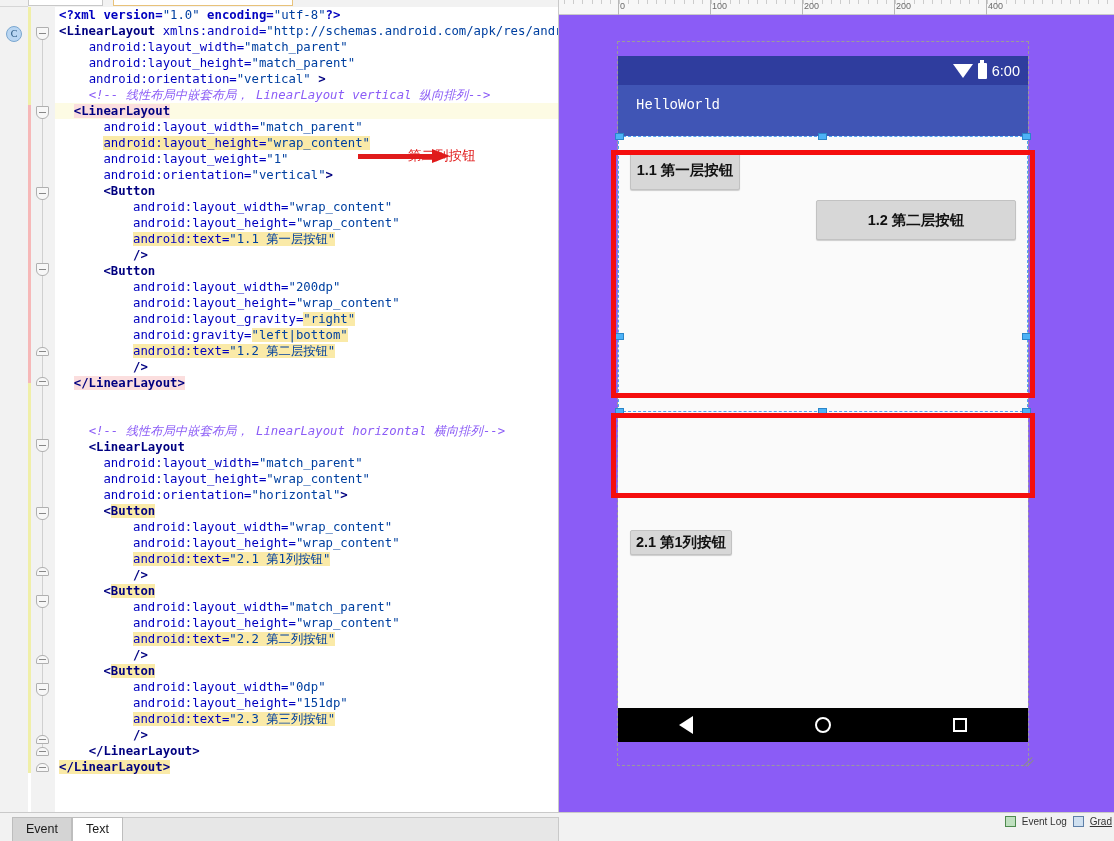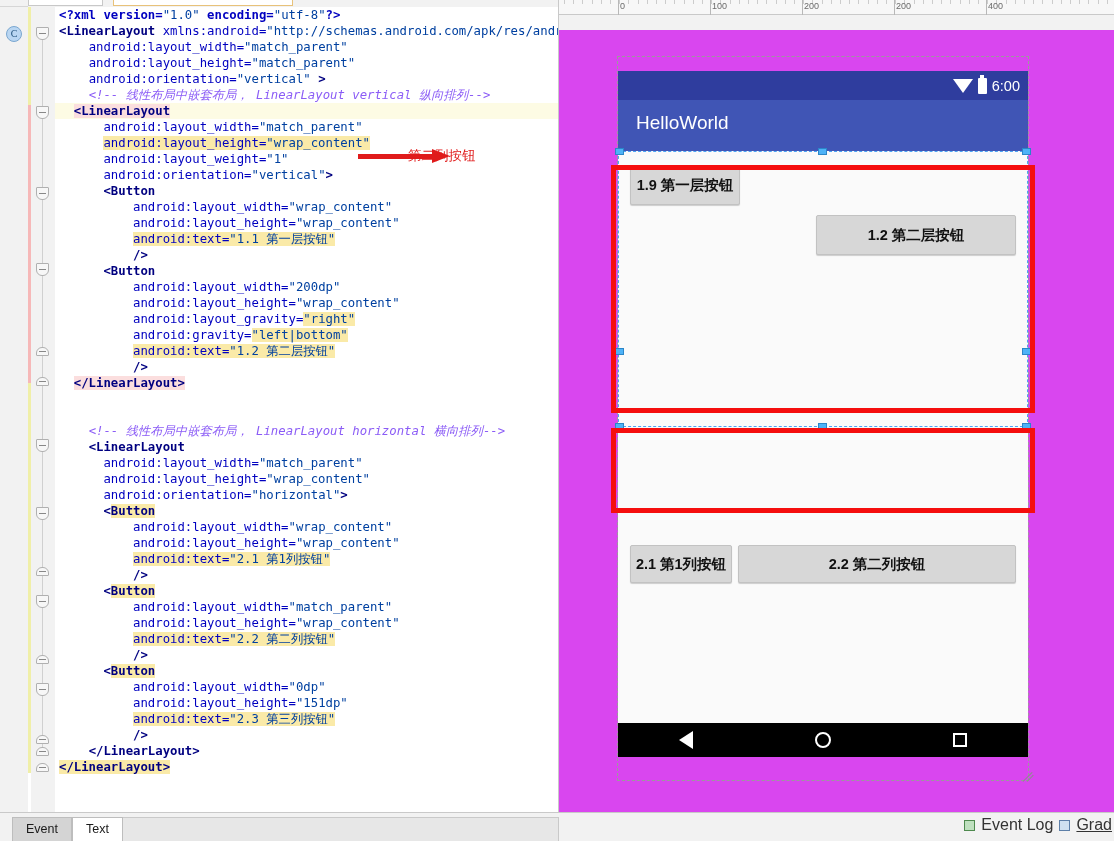--- a/index.html
+++ b/index.html
@@ -118,23 +118,23 @@
   }
   .rtick { position: absolute; top: 0; width: 1px; height: 15px; background: #b8b8b8; }
   .rtick-sm { position: absolute; top: 0; width: 1px; height: 4px; background: #cccccc; }
   .rlabel {
     position: absolute; top: 1px;
     font-family: "Liberation Sans", sans-serif;
     font-size: 9px; color: #6b6b6b;
     padding-left: 2px;
   }
   #canvas {
-    position: absolute; left: 0; top: 30px;
+    position: absolute; left: 0; top: 15px;
     width: 556px; height: 797px;
-    background: #d946ef;
+    background: #8b5cf6;
   }
   
   #device-dash {
     position: absolute; left: 58px; top: 26px;
     width: 412px; height: 725px;
     border: 1px dashed #9a9a9a;
     background: transparent;
   }
   #device {
     position: absolute; left: 59px; top: 41px;
@@ -165,22 +165,22 @@
     width: 4px; height: 2.5px; background: #ffffff;
   }
   #clock { color: #ffffff; font-size: 14.5px; font-family: "Liberation Sans", sans-serif; }
   #app-bar {
     position: absolute; left: 0; top: 29px;
     width: 410px; height: 51px;
     background: #4055b5;
   }
   #app-title {
     position: absolute; left: 18px; top: 12px;
-    color: #ffffff; font-size: 19px;
-    font-family: Liberation Sans, sans-serif;
+    color: #ffffff; font-size: 14px;
+    font-family: Liberation Mono, monospace;
   }
   
   #content {
     position: absolute; left: 0; top: 80px;
     width: 410px; height: 572px;
     background: #fafafa;
   }
   
   .redbox {
     position: absolute;
@@ -273,21 +273,21 @@
   #watermark {
     position: absolute; right: 112px; top: 811px;
     font-family: "Liberation Sans", sans-serif;
     font-size: 17px; color: #b6b6b6;
     white-space: nowrap;
   }
   #status-right {
     position: absolute; right: 2px; top: 816px;
     display: flex; align-items: center; gap: 6px;
     font-family: "Liberation Sans", sans-serif;
-    font-size: 16px; color: #333;
+    font-size: 10px; color: #333;
     white-space: nowrap;
   }
   .mini-icon {
     width: 11px; height: 11px; display: inline-block;
     border: 1px solid #5d7fa8; background: #cfe0f0;
     position: relative;
   }
   .mini-icon.green { border-color: #4e8a4e; background: #bfe0bf; }
   #gradle-underline { text-decoration: underline; }
 
@@ -453,24 +453,23 @@
             <span id="battery-icon"></span>
             <span id="clock">6:00</span>
           </div>
         </div>
 
         <div id="app-bar">
           <div id="app-title">HelloWorld</div>
         </div>
 
         <div id="content">
-          <div class="andbtn" style="left:12px; top:14px; width:110px; height:40px;">1.9 第一层按钮</div>
+          <div class="andbtn" style="left:12px; top:14px; width:110px; height:40px;">1.1 第一层按钮</div>
           <div class="andbtn" style="left:198px; top:64px; width:200px; height:40px;">1.2 第二层按钮</div>
-          <div class="andbtn" style="left:12px; top:394px; width:102px; height:38px;">2.1 第1列按钮</div>
-          <div class="andbtn" style="left:120px; top:394px; width:278px; height:38px;">2.2 第二列按钮</div>
+          <div class="andbtn" style="left:12px; top:394px; width:102px; height:25px;">2.1 第1列按钮</div>
         </div>
 
         <div id="nav-bar">
           <span id="nav-back"></span>
           <span id="nav-home"></span>
           <span id="nav-recent"></span>
         </div>
       </div>
 
       <div class="bluedash" style="left:59px; top:121px; width:410px; height:276px;"></div>

